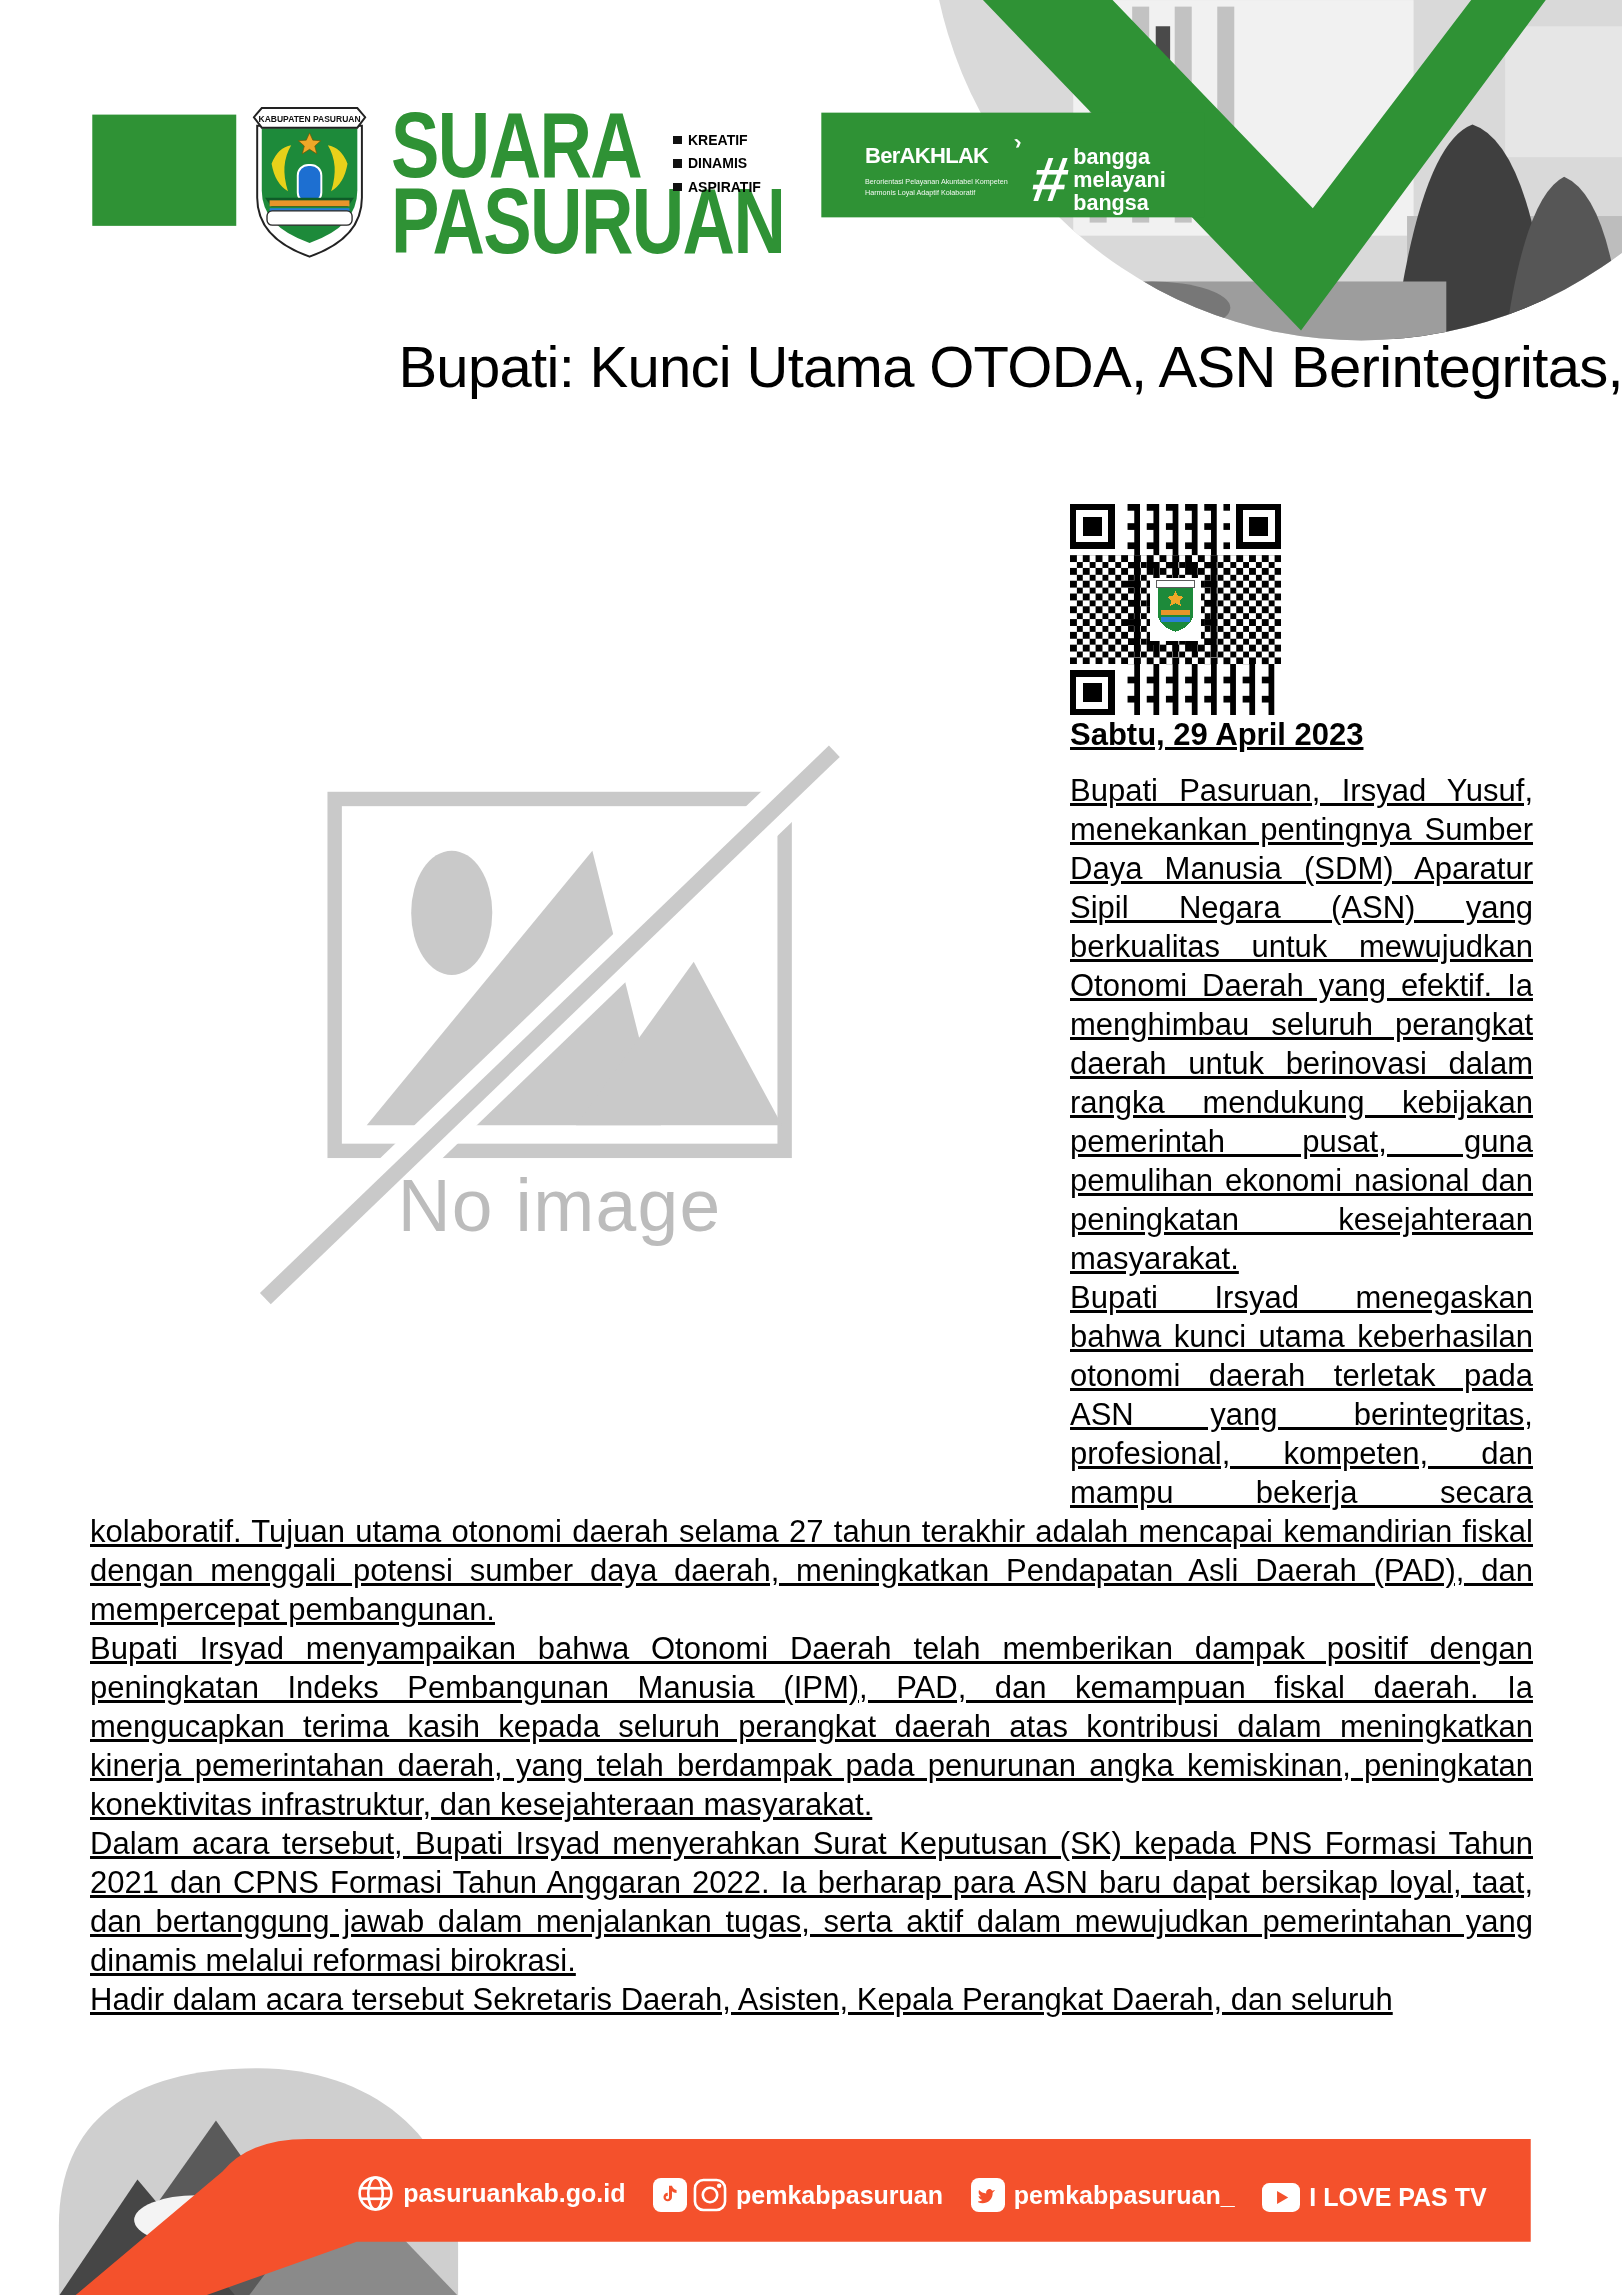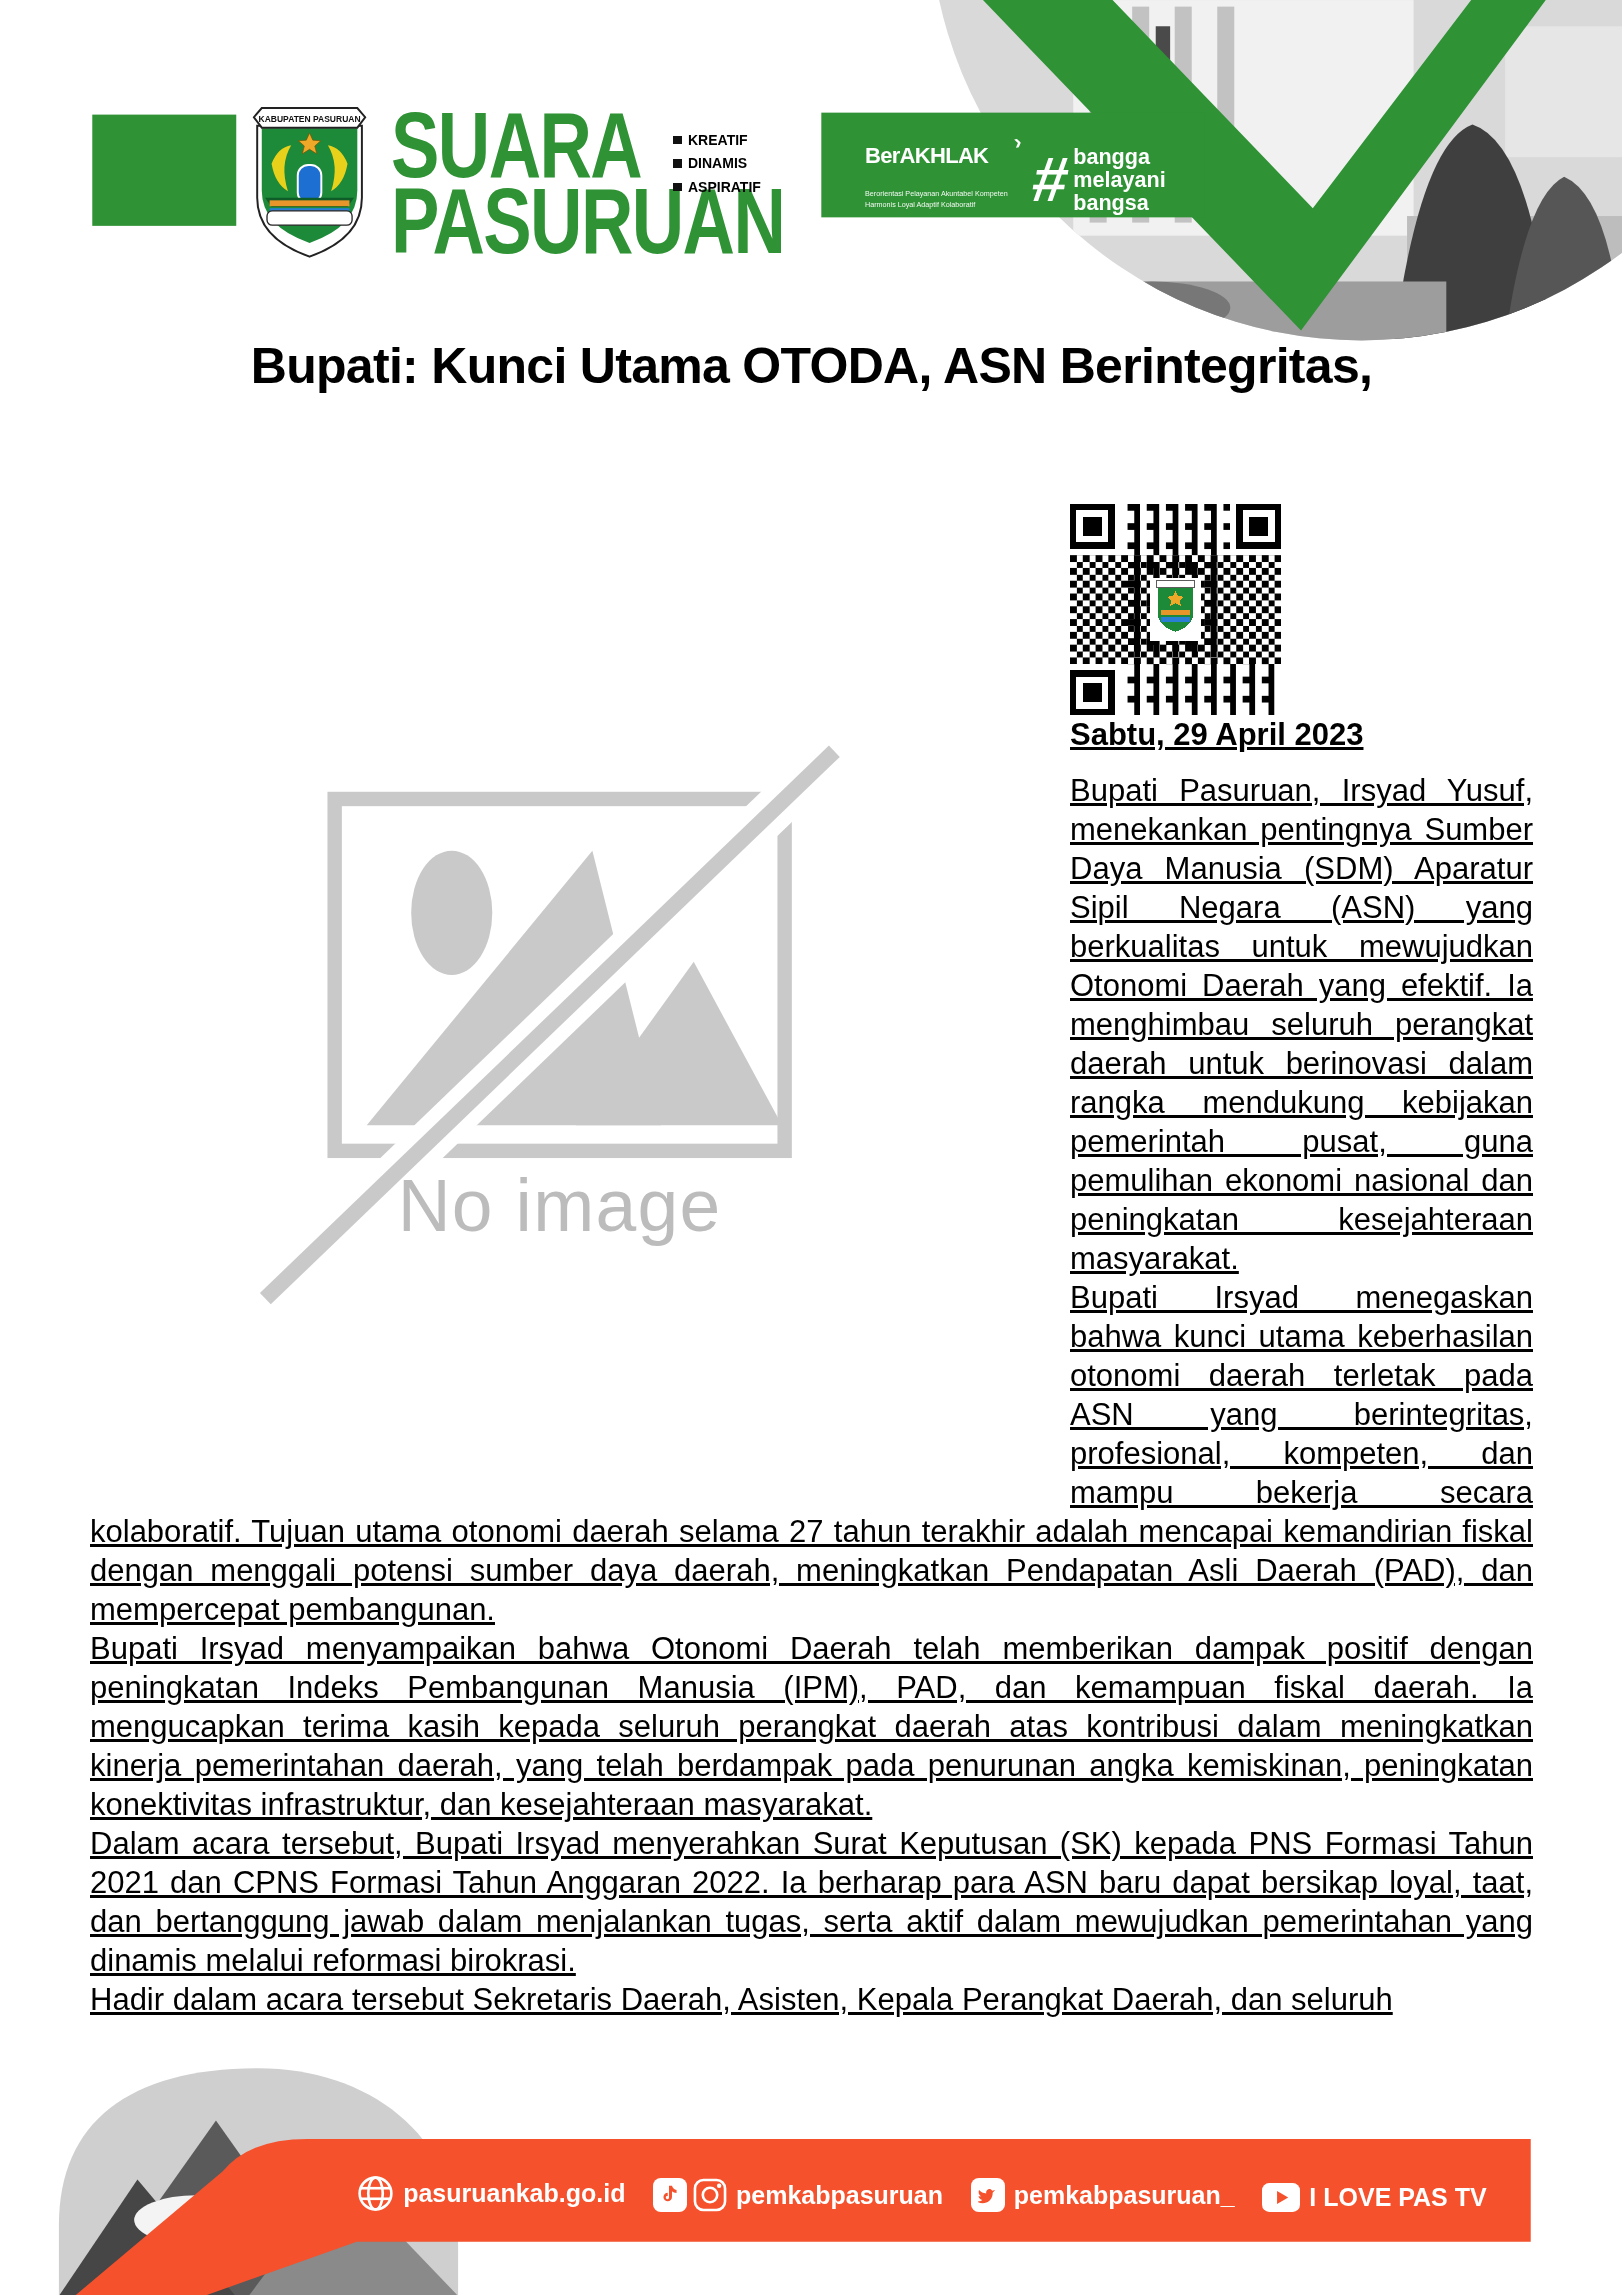--- a/index.html
+++ b/index.html
@@ -10,26 +10,26 @@
   #hdr-deco{left:0;top:0;}
   .brand{left:391px;top:0;color:#2F9235;font-weight:bold;}
   .brand .ln{position:absolute;left:0;white-space:nowrap;font-size:93px;line-height:79px;
              letter-spacing:-2px;transform:scaleX(.78);transform-origin:left top;}
   .tagline{left:673px;top:128px;}
   .tagline .row{display:flex;align-items:center;height:23.6px;font-weight:bold;font-size:14px;letter-spacing:0px;}
   .tagline .sq{width:8.5px;height:8.5px;background:#111;margin-right:6.5px;flex:0 0 auto;}
   .berakhlak{left:865px;top:139px;color:#fff;width:177px;}
   .berakhlak .big{font-size:22px;font-weight:bold;letter-spacing:-0.7px;line-height:33px;white-space:nowrap;}
   .berakhlak .chev{position:absolute;left:149px;top:-10.5px;font-size:22px;font-weight:bold;transform:rotate(-12deg);}
-  .berakhlak .sub{font-size:7.2px;line-height:9.2px;margin-top:17px;white-space:nowrap;opacity:.95;}
+  .berakhlak .sub{font-size:7.2px;line-height:9.2px;margin-top:5px;white-space:nowrap;opacity:.95;}
   .hashtag{left:1033px;top:145px;color:#fff;display:flex;align-items:center;}
   .hashtag .hash{font-size:63px;font-weight:bold;line-height:63px;transform:skewX(-8deg);}
   .hashtag .words{margin-left:5.2px;font-weight:bold;font-size:21.6px;line-height:23px;}
   
-  .title{left:0;top:330px;width:1623px;text-align:center;font-weight:bold;font-size:50px;line-height:73px;letter-spacing:-0.7px;}
+  .title{left:0;top:330px;width:1623px;text-align:right;font-weight:normal;font-size:58px;line-height:73px;letter-spacing:-0.7px;}
   
   .article{left:90px;top:504px;width:1443px;font-size:31px;line-height:39px;text-align:justify;}
   .imgfloat{float:left;width:955px;height:1002px;margin-right:25px;}
   .qr{display:block;margin:0;}
   .date{font-weight:bold;margin:35px 0 0 0;}
   .article p{margin:0;text-decoration:underline;}
   .article p.first{margin-top:17px;}
   
   #ftr-deco{left:0;top:2042px;}
   .social{left:357px;top:2170px;height:42px;display:flex;align-items:flex-end;color:#fff;}

